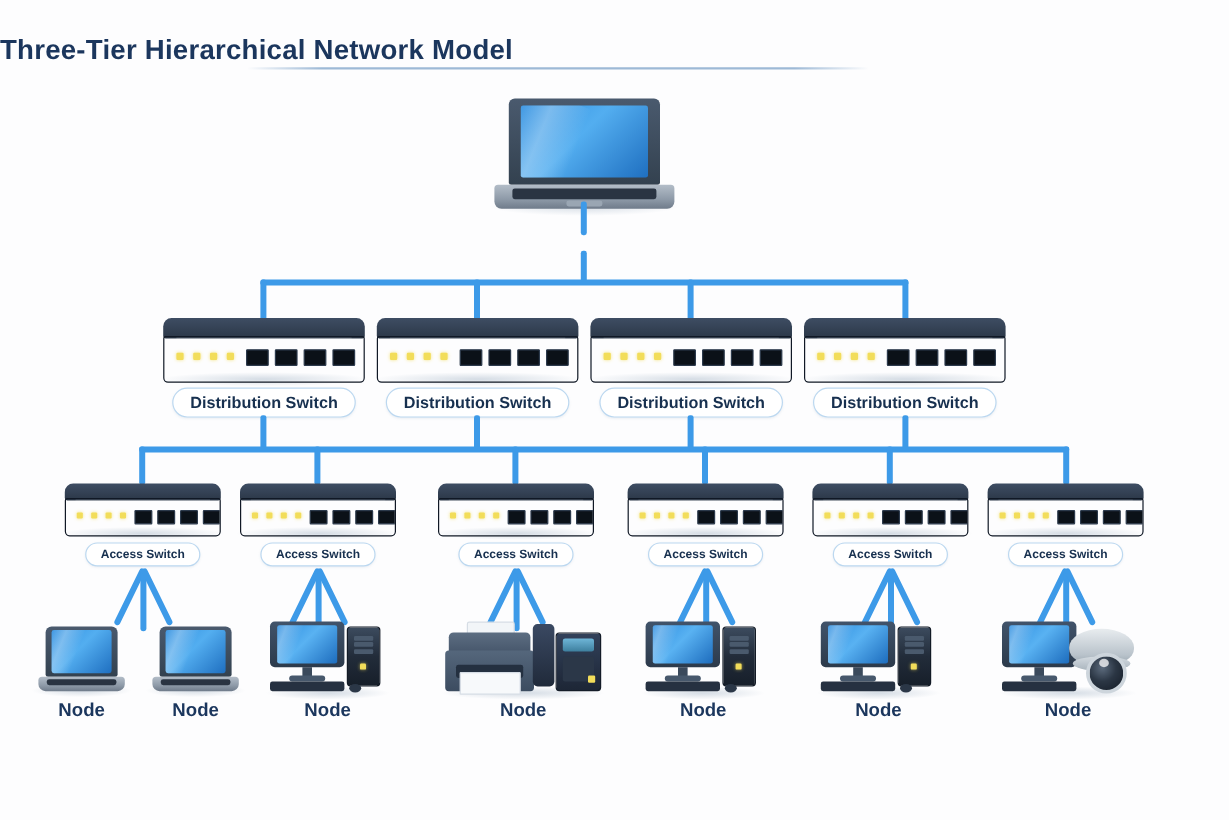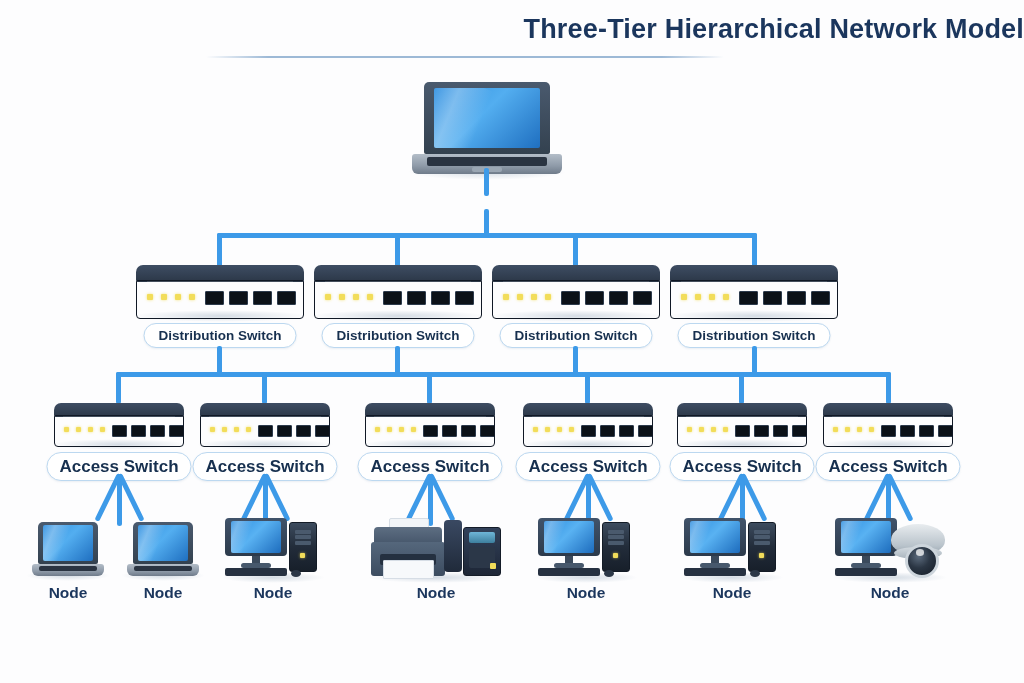--- a/index.html
+++ b/index.html
@@ -6,23 +6,23 @@
   body{
     width:1024px;height:683px;overflow:hidden;
     background:#fdfdfe;
     font-family:"Liberation Sans",sans-serif;
     position:relative;
   }
   #stage{position:absolute;inset:0;}
 
   
   .title{
-    position:absolute;left:0;right:0;top:14px;
-    text-align:right;
-    font-size:27px;font-weight:bold;
+    position:absolute;left:0;right:0;top:28px;
+    text-align:left;
+    font-size:23px;font-weight:bold;
     color:#1b365d;
     letter-spacing:.2px;
   }
   .title-rule{
     position:absolute;left:206px;top:56px;width:518px;height:2px;
     background:linear-gradient(90deg,rgba(175,199,224,0) 0%,#9db9d6 12%,#9db9d6 88%,rgba(175,199,224,0) 100%);
     border-radius:2px;
   }
 
   
@@ -39,21 +39,21 @@
     border:1.6px solid #bcd8f0;
     border-radius:999px;
     color:#17304f;
     font-weight:bold;
     white-space:nowrap;
     text-align:center;
     box-shadow:0 1px 2px rgba(120,150,180,.14);
   }
   .pill.core{font-size:15px;padding:5px 17px;}
   .pill.dist{font-size:13.5px;padding:4px 14px;}
-  .pill.acc{font-size:17px;padding:3.5px 12px;}
+  .pill.acc{font-size:10px;padding:3.5px 12px;}
 
   .nodelabel{
     position:absolute;transform:translateX(-50%);
     font-size:15.5px;font-weight:bold;color:#1b365d;
     white-space:nowrap;
   }
 
   
   .dev{position:absolute;transform:translateX(-50%);}
   .shadow{

